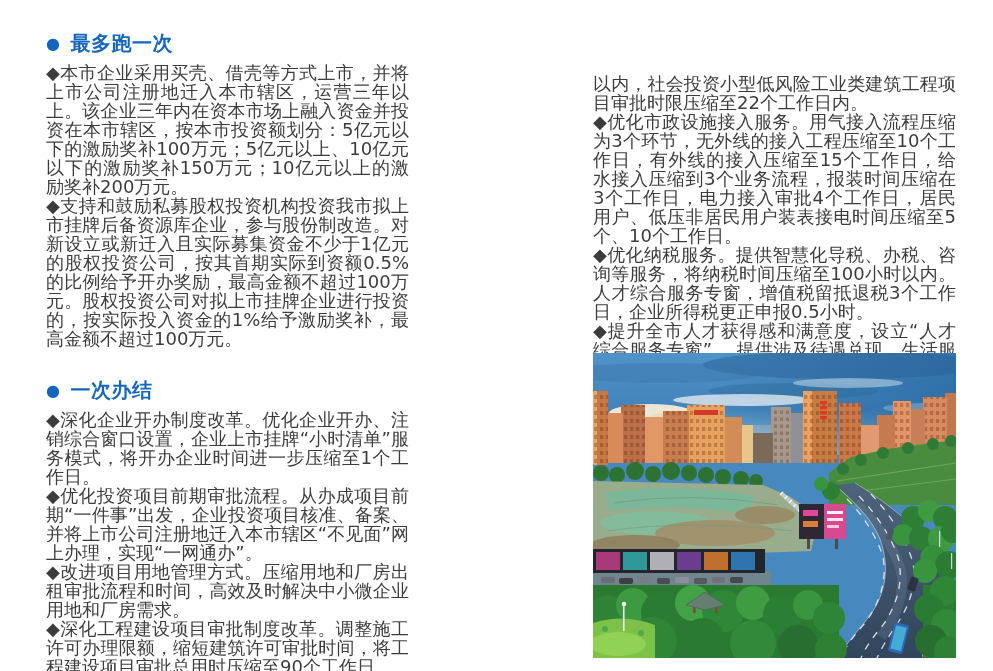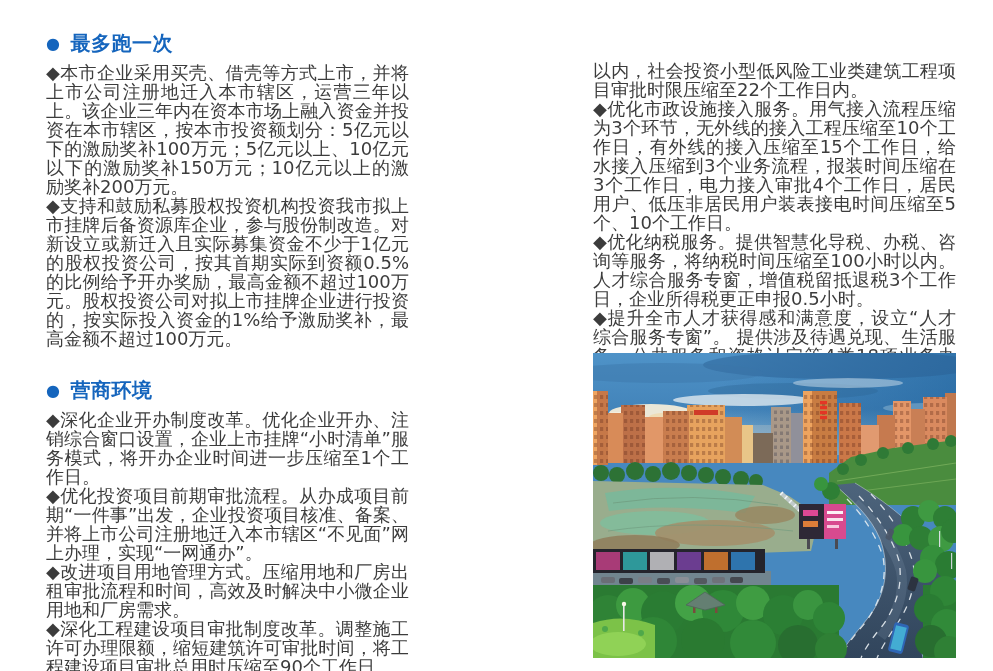--- a/index.html
+++ b/index.html
@@ -5,21 +5,21 @@
   html,body { margin:0; padding:0; background:#e8e8e8; }
   .page {
     position:relative; width:993px; height:671px; margin:0 auto;
     background:var(--page-bg,#ffffff);
     font-family:"DejaVu Sans","Liberation Sans",sans-serif;
     color:var(--body,#3c3c3c);
     overflow:hidden;
   }
   .col { position:absolute; width:363px; }
   .col-left  { left:46px;  top:30px; }
-  .col-right { left:593px; top:61px; }
+  .col-right { left:593px; top:74px; }
   .sec-title {
     display:flex; align-items:center; gap:10px;
     margin:0 0 7px 0;
     font-size:20px; font-weight:bold; line-height:26px;
     color:var(--accent,#1565bd); letter-spacing:0.5px;
   }
   .bullet { font-size:16px; line-height:1; transform:translateY(0.5px); }
   p.body {
     margin:0; font-size:18px; line-height:19px;
     text-align:justify; text-justify:inter-ideograph;
@@ -42,21 +42,21 @@
         <span class="bullet">●</span>
         <span>最多跑一次</span>
       </h2>
       <p class="body">◆本市企业采用买壳、借壳等方式上市，并将上市公司注册地迁入本市辖区，运营三年以上。该企业三年内在资本市场上融入资金并投资在本市辖区，按本市投资额划分：5亿元以下的激励奖补100万元；5亿元以上、10亿元以下的激励奖补150万元；10亿元以上的激励奖补200万元。</p>
       <p class="body">◆支持和鼓励私募股权投资机构投资我市拟上市挂牌后备资源库企业，参与股份制改造。对新设立或新迁入且实际募集资金不少于1亿元的股权投资公司，按其首期实际到资额0.5%的比例给予开办奖励，最高金额不超过100万元。股权投资公司对拟上市挂牌企业进行投资的，按实际投入资金的1%给予激励奖补，最高金额不超过100万元。</p>
     </div>
 
     <div class="sec">
       <h2 class="sec-title">
         <span class="bullet">●</span>
-        <span>营商环境</span>
+        <span>一次办结</span>
       </h2>
       <p class="body">◆深化企业开办制度改革。优化企业开办、注销综合窗口设置，企业上市挂牌“小时清单”服务模式，将开办企业时间进一步压缩至1个工作日。</p>
       <p class="body">◆优化投资项目前期审批流程。从办成项目前期“一件事”出发，企业投资项目核准、备案、并将上市公司注册地迁入本市辖区“不见面”网上办理，实现“一网通办”。</p>
       <p class="body">◆改进项目用地管理方式。压缩用地和厂房出租审批流程和时间，高效及时解决中小微企业用地和厂房需求。</p>
       <p class="body">◆深化工程建设项目审批制度改革。调整施工许可办理限额，缩短建筑许可审批时间，将工程建设项目审批总用时压缩至90个工作日</p>
     </div>
   </section>
 
   <section class="col col-right">
     <p class="body">以内，社会投资小型低风险工业类建筑工程项目审批时限压缩至22个工作日内。</p>

